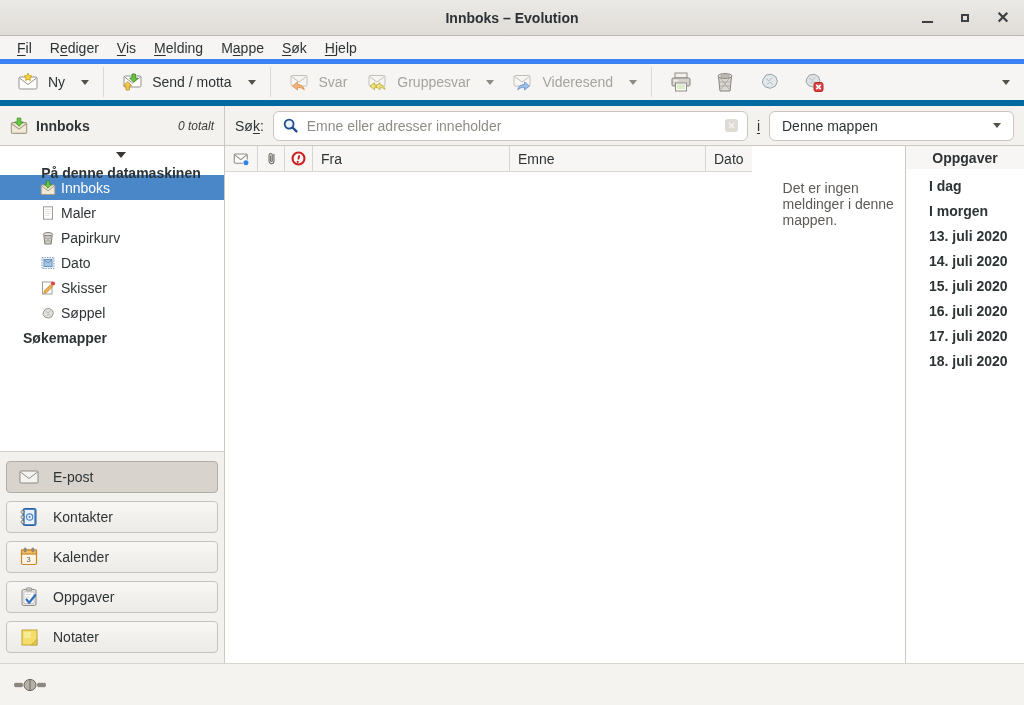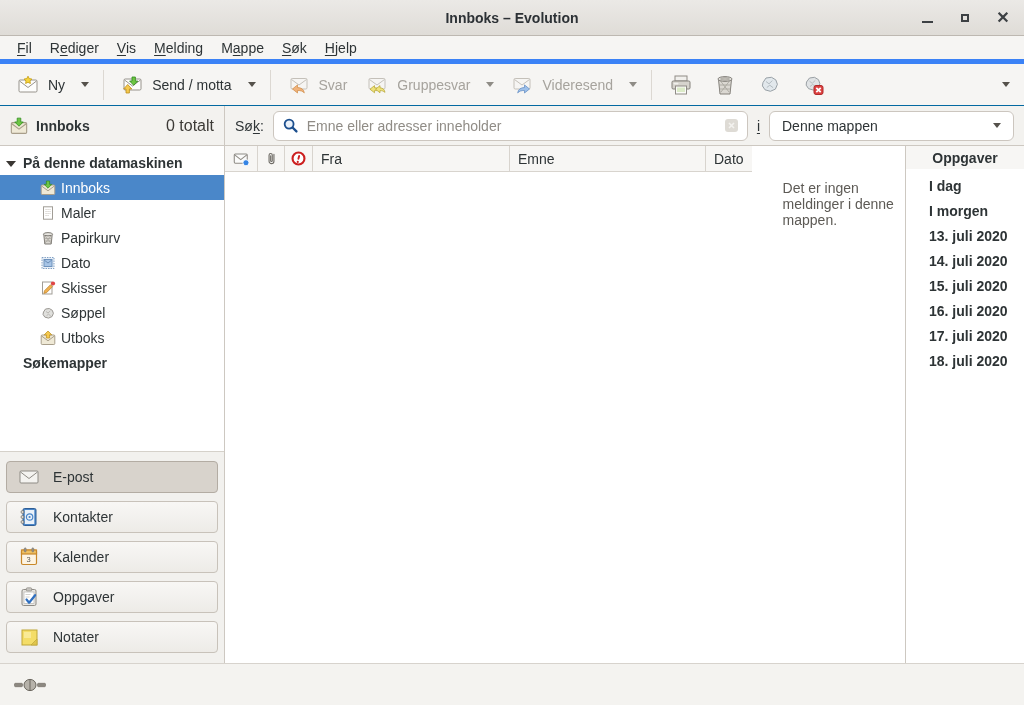--- a/index.html
+++ b/index.html
@@ -25,50 +25,50 @@
   .min-glyph { width:11px; height:2.5px; background:#3d4144; margin-top:9px; }
   .max-glyph { width:8px; height:8px; border:2.2px solid #3d4144; }
   .close-glyph { font-size:16px; font-weight:bold; color:#3d4144; line-height:1; }
 
   
   .menubar { height:28px; flex:none; display:flex; align-items:stretch; padding-left:8px; background:#f6f5f3; border-bottom:5px solid #3b82f6; }
   .menu-item { display:flex; align-items:center; padding:0 9px; }
   .mn { text-decoration:underline; text-underline-offset:2px; }
 
   
-  .toolbar { height:42px; flex:none; display:flex; align-items:center; padding:0 7px; border-bottom:1px solid #0369a1; background:#f6f5f3; }
+  .toolbar { height:42px; flex:none; display:flex; align-items:center; padding:0 7px; border-bottom:6px solid #0369a1; background:#f6f5f3; }
   .tool-btn { display:flex; align-items:center; gap:8px; padding:5px 9px; border-radius:4px; background:transparent; border:none; font-size:14px; color:#2e3436; font-family:inherit; }
   .tool-btn.disabled { color:#a6a39d; }
   .arrow-btn { padding:5px 7px; border:none; background:transparent; display:flex; align-items:center; }
   .caret { width:0; height:0; border-left:4.5px solid transparent; border-right:4.5px solid transparent; border-top:5px solid #55514b; }
   .caret.dim { border-top-color:#8f8c86; }
   .tool-sep { width:1px; align-self:center; height:30px; background:#dcd8d2; margin:0 7px; }
   .tool-spacer { flex:1; }
   .icon { display:inline-flex; flex:none; line-height:0; }
 
   
   .searchband { height:40px; flex:none; display:flex; background:#f3f2ef; border-bottom:1px solid #cdc8c1; }
   .folder-hdr { width:225px; flex:none; border-right:1px solid #cdc8c1; display:flex; align-items:center; gap:8px; padding:0 10px; }
   .folder-title { font-weight:bold; }
-  .folder-count { margin-left:auto; font-size:16px; color:#3c3a36; }
+  .folder-count { margin-left:auto; font-size:12px; color:#3c3a36;font-style:italic; }
   .search-area { flex:1; display:flex; align-items:center; gap:9px; padding:0 10px; }
   .search-label { flex:none; }
   .search-box { flex:1; height:30px; background:#ffffff; border:1px solid #ccc6bf; border-radius:6px; display:flex; align-items:center; gap:8px; padding:0 8px; }
   .search-box input { flex:1; border:none; outline:none; background:transparent; font:inherit; color:#2e3436; }
   .search-box input::placeholder { color:#908c86; }
   .scope-label { flex:none; text-decoration:underline; text-underline-offset:2px; }
   .scope-btn { width:245px; flex:none; height:30px; background:#ffffff; border:1px solid #ccc6bf; border-radius:6px; display:flex; align-items:center; padding:0 12px; font:inherit; color:#2e3436; }
   .scope-btn .caret { margin-left:auto; }
 
   
   .content { flex:1; display:flex; min-height:0; }
 
   .sidebar { width:225px; flex:none; border-right:1px solid #cdc8c1; background:#ffffff; display:flex; flex-direction:column; }
   .tree { flex:1; padding-top:5px; overflow:hidden; }
-  .tree-root { display:flex; align-items:center; gap:7px; height:24px; padding-left:6px; font-weight:bold; }
+  .tree-root { display:flex; align-items:center; gap:7px; height:24px; padding-left:18px; font-weight:bold;flex-direction:column; }
   .expander { width:0; height:0; border-left:5px solid transparent; border-right:5px solid transparent; border-top:6px solid #3a3733; margin-top:1px; }
   .tree-item { display:flex; align-items:center; gap:5px; height:25px; padding-left:40px; }
   .tree-item.selected { background:#4a87c9; color:#ffffff; }
   .tree-searchfolders { font-weight:bold; height:26px; display:flex; align-items:center; padding-left:23px; }
 
   .switcher { flex:none; background:#f2f1ee; border-top:1px solid #d5d1ca; padding:9px 6px 10px 6px; display:flex; flex-direction:column; gap:8px; }
   .sw-btn { height:32px; border:1px solid #c8c2ba; border-radius:4px; background:linear-gradient(#f8f7f5, #edebe7); display:flex; align-items:center; gap:13px; padding:0 11px; font:inherit; color:#2e3436; }
   .sw-btn.active { background:#d8d3cc; border-color:#b3aca3; }
 
   .main { flex:1; min-width:0; background:#ffffff; display:flex; flex-direction:row; }
@@ -342,30 +342,20 @@
         </div>
         <div class="tree-item">
           <span class="icon">
             <svg width="16" height="16" viewBox="0 0 16 16">
                 <path d="M3.5 7 5.5 4l3.8-.5 3 1.8 1.1 3-1.4 3.3-3.5 1.5-3.7-1-1.8-2.7z" fill="#e0e0dd" stroke="#9b9893"></path>
                 <path d="M6 6.5l2 1.5 2.3-2.1M6.5 10.7l2-1.5 2.2 1.7" fill="none" stroke="#bcb9b4"></path>
               </svg>
           </span>
           <span>Søppel</span>
         </div>
-        <div class="tree-item">
-          <span class="icon">
-            <svg width="16" height="16" viewBox="0 0 16 16">
-                <rect x="1.2" y="5" width="13.6" height="9.5" rx="1" fill="#efe9d6" stroke="#a89e8a"></rect>
-                <path d="M1.6 6 8 10.8 14.4 6" fill="none" stroke="#a89e8a"></path>
-                <path d="M8 1 11.8 4.8H9.6V8H6.4V4.8H4.2z" fill="#f5c94e" stroke="#bb8e1c" stroke-width="0.7"></path>
-              </svg>
-          </span>
-          <span>Utboks</span>
-        </div>
         <div class="tree-searchfolders">
           <span>Søkemapper</span>
         </div>
       </div>
 
       <div class="switcher">
         <button class="sw-btn active">
           <span class="icon">
             <svg width="22" height="22" viewBox="0 0 22 22">
                 <rect x="2" y="5" width="18" height="12" rx="1" fill="#f4f3f0" stroke="#8e8b85"></rect>

